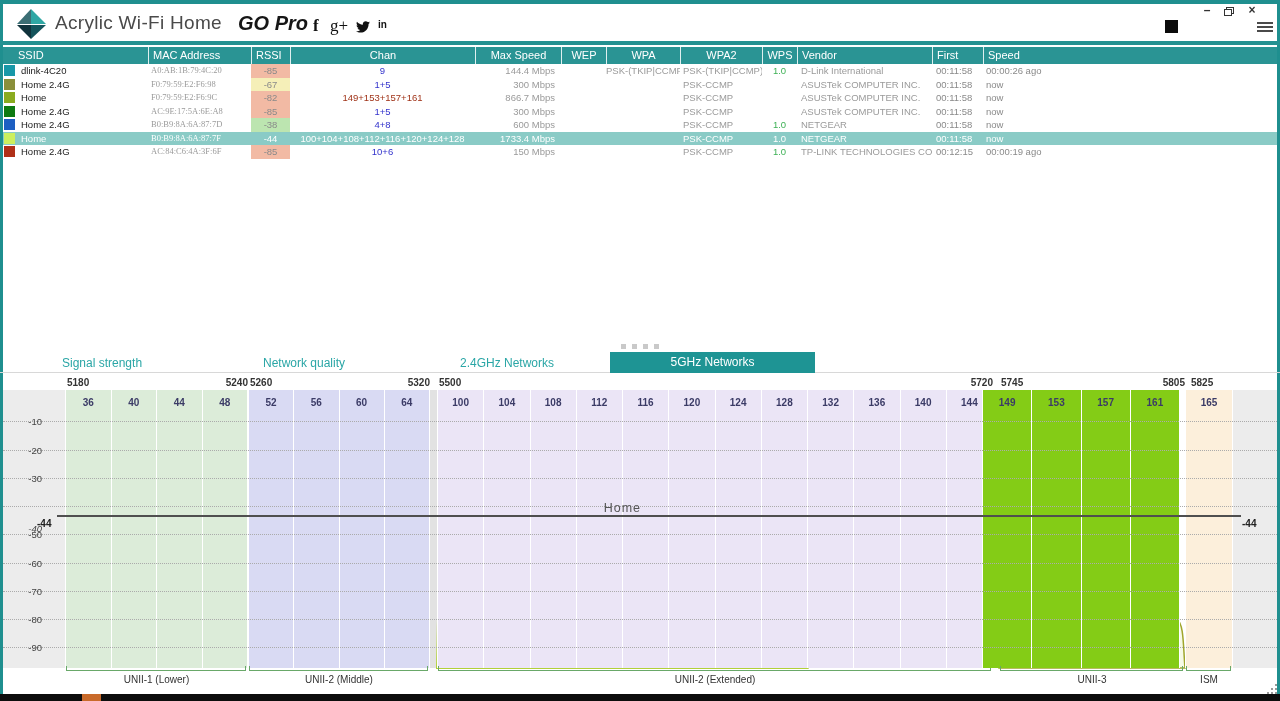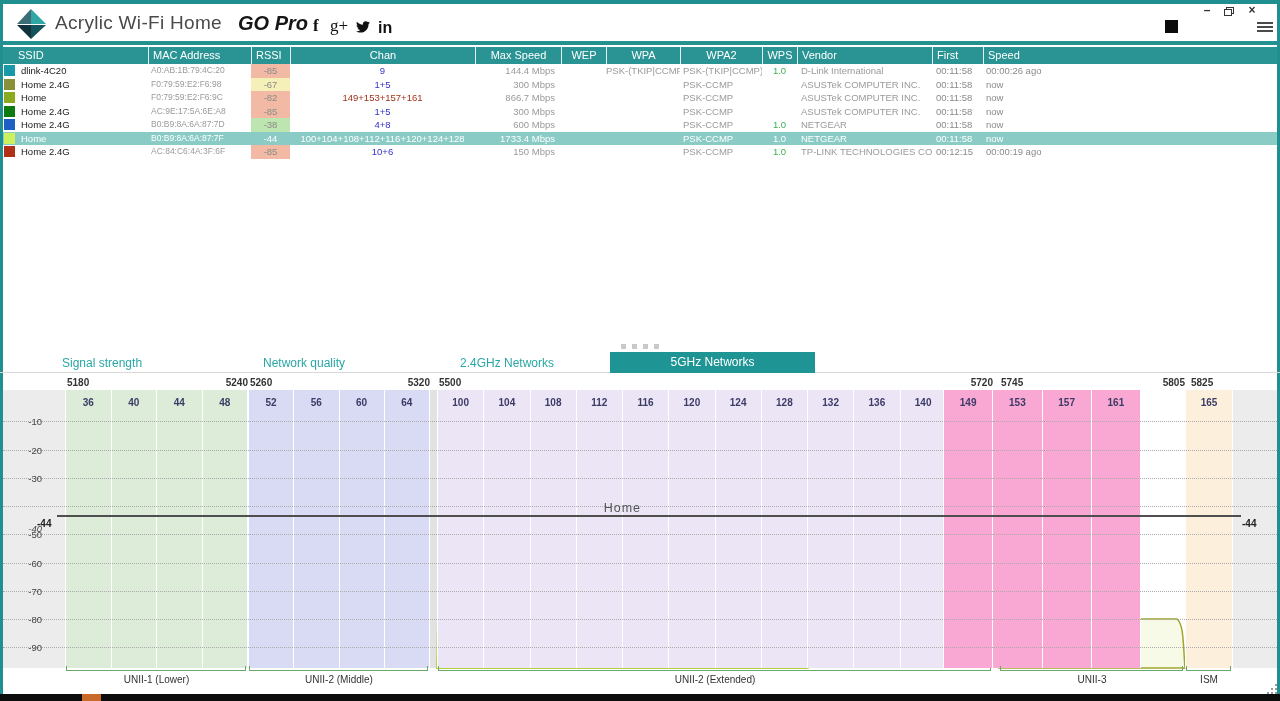--- a/index.html
+++ b/index.html
@@ -11,21 +11,21 @@
 #edge-right{left:1277px;top:0;width:3px;height:694px}
 
 #titlebar{position:absolute;left:3px;top:4px;width:1274px;height:36px;background:#fff}
 #logo{position:absolute;left:13px;top:4px}
 #app-title{position:absolute;left:52px;top:8px;font-size:19px;font-weight:300;color:#4a4a4a;letter-spacing:.3px}
 #gopro{position:absolute;left:235px;top:8px;font-size:20px;font-style:italic;font-weight:bold;color:#161616}
 .social{position:absolute;color:#111;cursor:pointer}
 #fb{left:310px;top:12px;font-family:"Liberation Serif",serif;font-weight:bold;font-size:17px}
 #gp{left:327px;top:12px;font-family:"Liberation Serif",serif;font-size:17px}
 #tw{left:353px;top:15px}
-#li{left:375px;top:15px;font-size:16px;font-weight:bold}
+#li{left:375px;top:15px;font-size:10px;font-weight:bold}
 #stop-btn{position:absolute;left:1162px;top:16px;width:13px;height:13px;background:#0b0b0b;cursor:pointer}
 .winbtn{position:absolute;top:0;width:16px;height:14px;font-size:12px;line-height:13px;text-align:center;color:#333;cursor:pointer}
 #win-min{left:1196px;font-weight:bold}
 #win-restore{left:1218px}
 #win-close{left:1241px;font-weight:bold}
 #restore-shape{position:relative;display:inline-block;width:10px;height:9px;margin-top:3px}
 #restore-shape i{position:absolute;border:1px solid #333;width:8px;height:7px;display:block}
 #restore-shape i.b{left:0;top:2px;background:#fff}
 #restore-shape i.f{left:2px;top:0}
 #hamburger{position:absolute;left:1254px;top:18px;width:16px;height:12px;cursor:pointer}
@@ -35,21 +35,21 @@
 #thead{position:absolute;left:3px;top:47px;width:1274px;height:17px;background:#2a9494;display:flex;color:#fff;font-size:11px;line-height:17px}
 .hcell{height:17px;overflow:hidden;white-space:nowrap;cursor:pointer}
 .hcell+.hcell{border-left:1px solid rgba(255,255,255,.85)}
 .ha-l{padding-left:4px}.ha-c{text-align:center}.ha-ssid{padding-left:15px}
 #tbody{position:absolute;left:3px;top:64px;width:1274px}
 .trow{display:flex;height:13.5px;line-height:13.5px;font-size:9.5px;color:#222;cursor:pointer}
 .cell{height:13.5px;overflow:hidden;white-space:nowrap}
 .c-ssid{display:flex;align-items:center}
 .swatch{width:11px;height:11px;margin-left:1px;flex:none}
 .ssid-text{margin-left:6px;color:#1a1a1a}
-.c-mac{font-family:Liberation Sans, sans-serif;font-size:8.5px;color:#9a9a9a;padding-left:3px}
+.c-mac{font-family:Liberation Serif, serif;font-size:8.5px;color:#9a9a9a;padding-left:3px}
 .c-rssi{text-align:center;color:#8a8a8a}
 .c-chan{text-align:center;color:#3333cc}
 .c-speed{text-align:right;padding-right:6px;color:#9a9a9a}
 .c-wep{text-align:right;padding-right:4px;color:#9a9a9a}
 .c-wpa{text-align:right;padding-right:2px;color:#9a9a9a}
 .c-wpa2{padding-left:3px;color:#9a9a9a}
 .c-wps{text-align:center;color:#3cb054}
 .c-vendor{padding-left:4px;color:#9a9a9a}
 .c-first{padding-left:4px;color:#8a8a8a}
 .c-last{padding-left:3px;color:#8a8a8a}
@@ -349,21 +349,21 @@
         <span class="chlabel">140</span>
       </div>
       <div class="chcell">
         <span class="chlabel">144</span>
       </div>
     </div>
     <div class="freq" style="left: 439px;">5500</div>
     <div class="freq" style="left: 951px; width: 42px; text-align: right;">5720</div>
     <div class="bracket" style="left: 438px; width: 553px;"></div>
     <div class="bracket-label" style="left: 437px; width: 556px;">UNII-2 (Extended)</div>
-    <div class="band" style="left: 943px; width: 198px; background: #f9a8d4;">
+    <div class="band" style="left: 982px; width: 198px; background: #84cc16;">
       <div class="chcell">
         <span class="chlabel">149</span>
       </div>
       <div class="chcell">
         <span class="chlabel">153</span>
       </div>
       <div class="chcell">
         <span class="chlabel">157</span>
       </div>
       <div class="chcell">

